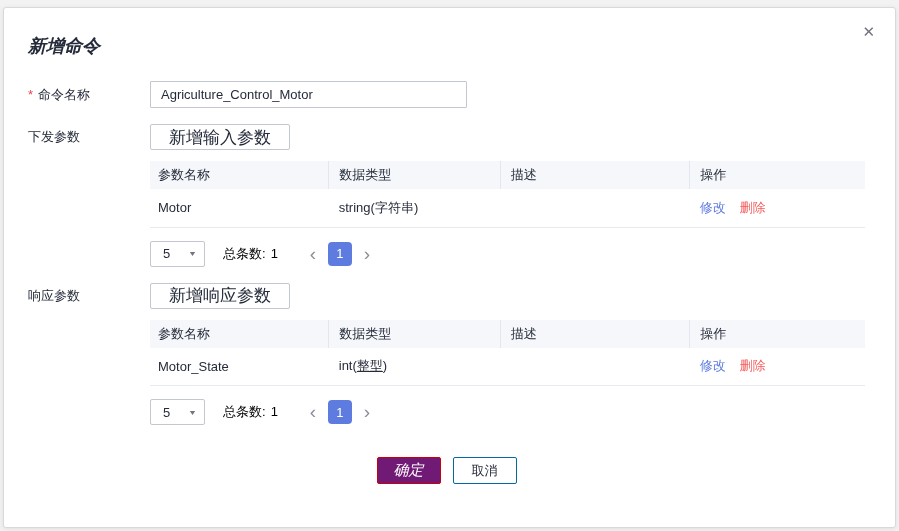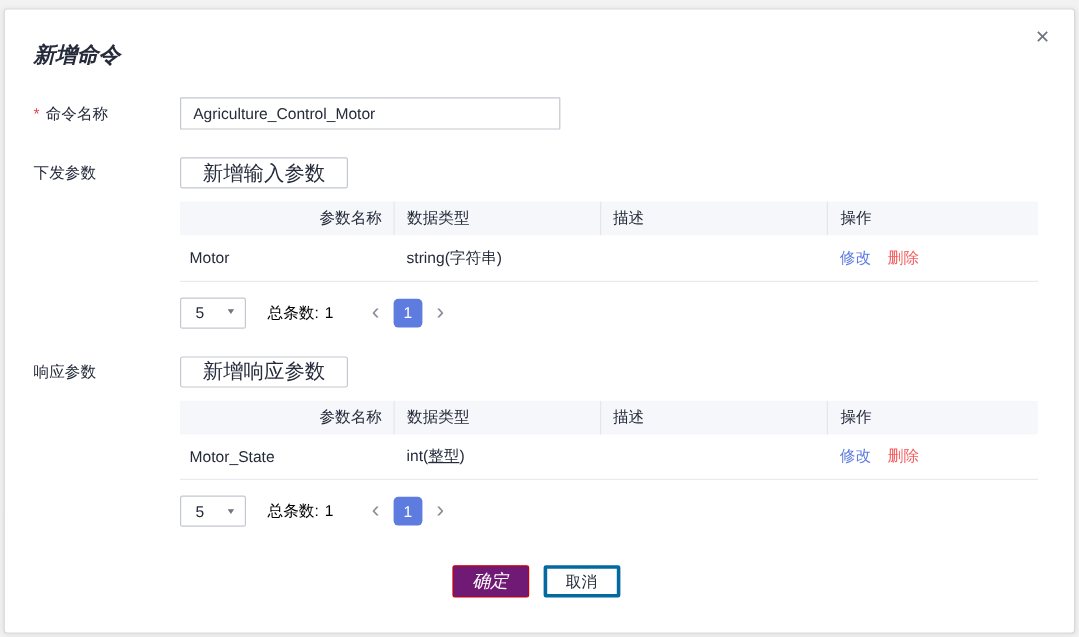--- a/index.html
+++ b/index.html
@@ -49,21 +49,21 @@
   .name-input {
     width: 317px; height: 27px;
     border: 1px solid #c3c7cf;
     border-radius: 1px;
     padding: 0 10px;
     font-size: 13px;
     color: #252b3a;
     font-family: "Liberation Sans", "DejaVu Sans", sans-serif;
     outline: none;
   }
-  .section-row { margin-top: 23px; }
+  .section-row { margin-top: 16px; }
   .section-row .row-label { line-height: 26px; }
   .section-content { flex: 1; min-width: 0; }
   .add-btn {
     height: 26px;
     padding: 0 18px;
     background: #fff;
     border: 1px solid #c3c7cf;
     border-radius: 2px;
     font-size: 17px;
     color: #252b3a;
@@ -78,21 +78,21 @@
   }
   .param-table th {
     background: #f5f7fa;
     height: 28px;
     font-weight: normal;
     text-align: left;
     color: #252b3a;
     font-size: 13px;
     padding: 0 10px;
   }
-  .param-table th:first-child { padding-left: 8px; text-align: right; }
+  .param-table th:first-child { padding-left: 8px; }
   .param-table th + th { border-left: 1px solid #e3e6ec; }
   .param-table td {
     height: 38px;
     font-size: 13px;
     color: #252b3a;
     padding: 0 10px;
     border-bottom: 1px solid #e8eaef;
   }
   .param-table td:first-child { padding-left: 8px; }
   .col-name { width: 25%; }
@@ -159,21 +159,21 @@
     font-size: 15px;
     cursor: pointer;
     padding: 0 16px;
     font-family: "Liberation Sans", "DejaVu Sans", sans-serif;
     font-style: italic;
   }
   .btn-cancel {
     min-width: 64px; height: 27px;
     background: #fff;
     color: #252b3a;
-    border: 3px solid #0369a1;
+    border: 1px solid #0369a1;
     border-radius: 2px;
     font-size: 13px;
     cursor: pointer;
     padding: 0 16px;
     font-family: "Liberation Sans", "DejaVu Sans", sans-serif;
   }
 </style>
 </head>
 <body>
 

